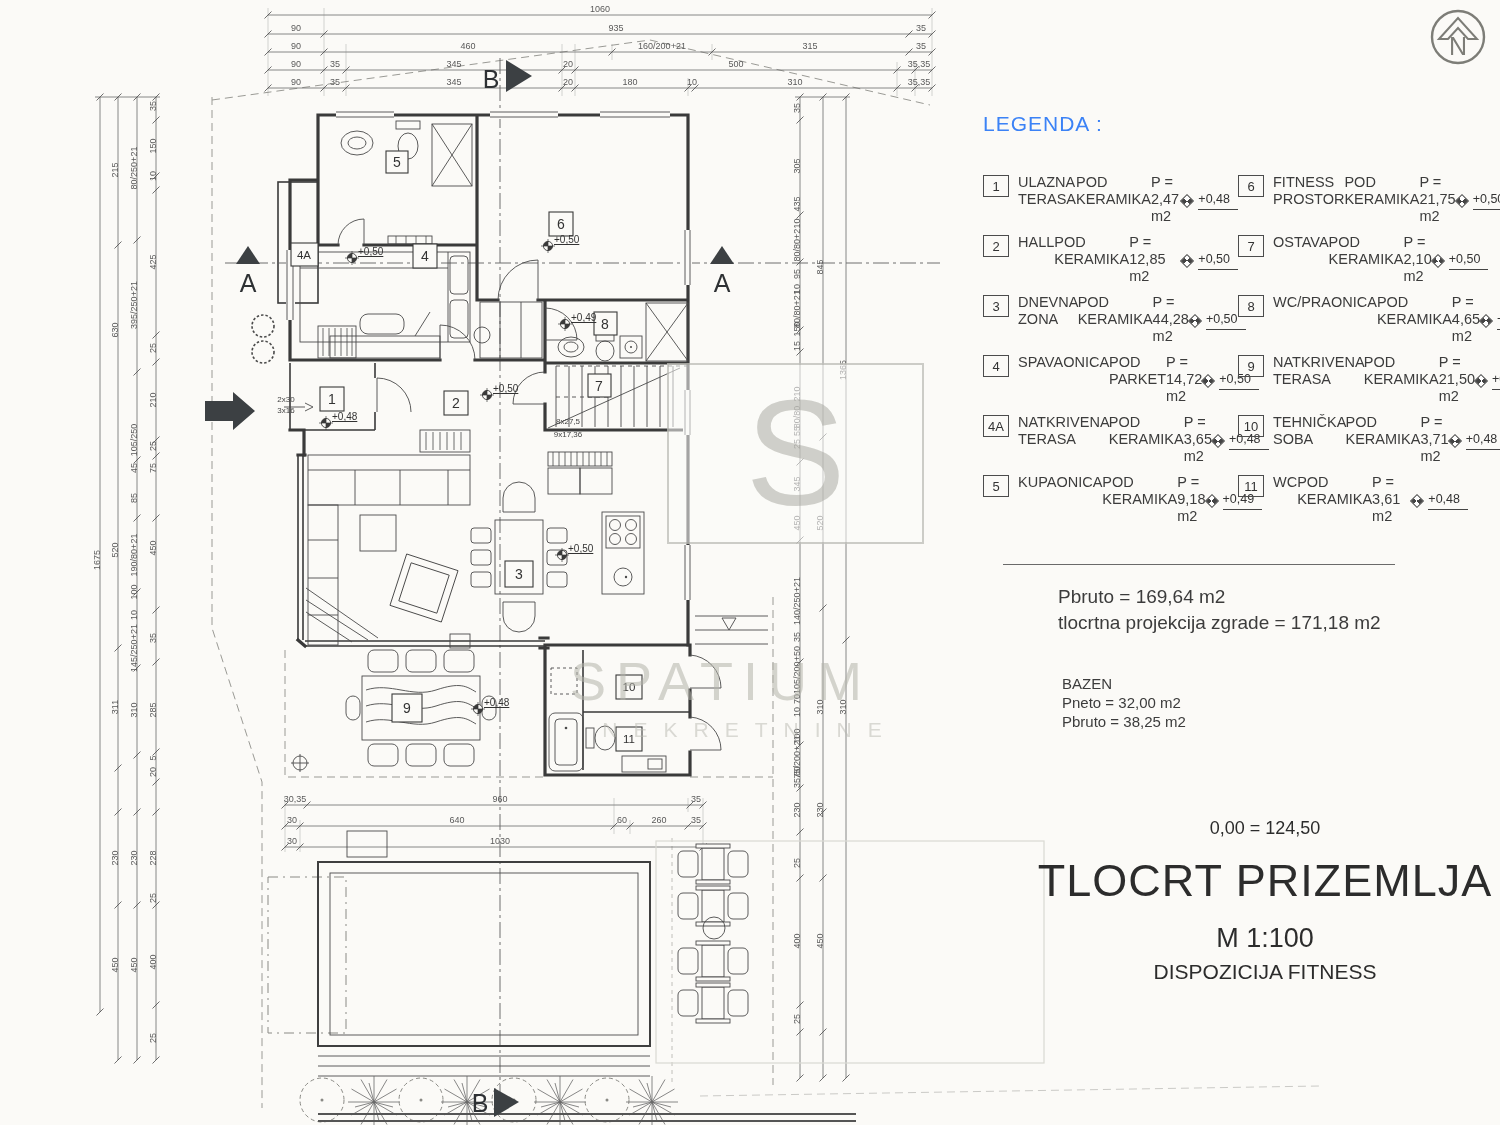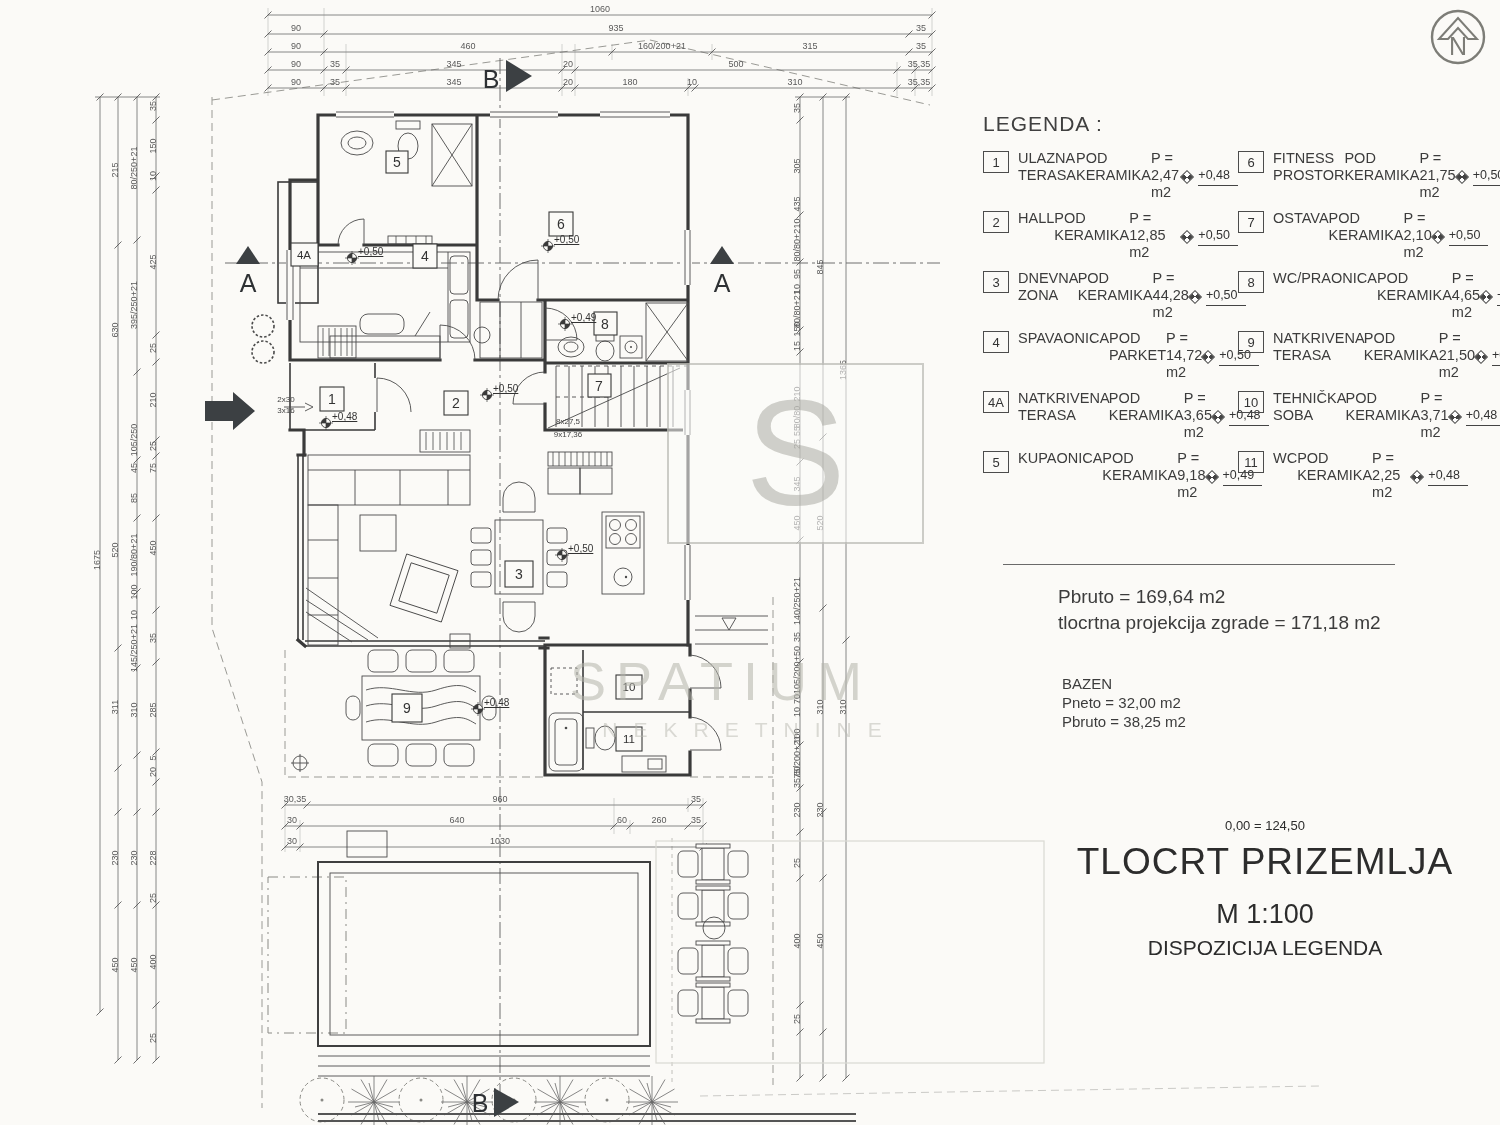--- a/index.html
+++ b/index.html
@@ -19,39 +19,39 @@
   .tf{stroke:#4a4a4a;stroke-width:0.9;fill:#fbfaf7;}
   .d{stroke:#6a6a6a;stroke-width:0.8;fill:none;}
   .dl{stroke:#8a8a8a;stroke-width:0.6;fill:none;opacity:.6;}
   .dd{stroke:#9a9a95;stroke-width:1;stroke-dasharray:8 5;fill:none;}
   .cl{stroke:#6f6f6f;stroke-width:1;stroke-dasharray:16 4 3 4;fill:none;}
   .hz{stroke:#4a4a4a;stroke-width:0.8;}
   .dk{fill:#3c4043;}
   .wbox{fill:#fbfaf7;stroke:#3a3a3a;stroke-width:1.1;}
   
   .legend{position:absolute;left:983px;top:112px;width:485px;}
-  .lg-title{font-size:21px;letter-spacing:1px;color:#404040;margin-bottom:14px;}
+  .lg-title{font-size:21px;letter-spacing:1px;color:#3b82f6;margin-bottom:38px;}
   .lg-cols{display:flex;}
   .lg-col1{width:255px;}
   .lg-col2{width:230px;}
   .lg-item{display:flex;margin-bottom:9px;}
   .lg-num{min-width:20px;height:20px;border:1.5px solid #4c4c4c;display:flex;align-items:center;
           justify-content:center;font-size:13px;color:#333;margin-right:9px;margin-top:1px;padding:0 2px;}
   .lg-body{display:flex;flex-direction:row;font-size:14.5px;line-height:17px;color:#3c3c3c;}
   .lg-elev-row{display:flex;align-items:center;margin-top:2px;}
   .lvl{display:inline-block;width:8px;height:8px;border:1px solid #444;margin:0 6px 0 1px;
        transform:rotate(45deg);
        background:conic-gradient(#444 0 25%,#fff 25% 50%,#444 50% 75%,#fff 75%);}
   .lg-elev{font-size:12.5px;color:#333;border-bottom:1px solid #444;padding:0 8px 1px 0;}
   .lg-rule{position:absolute;left:20px;top:452px;width:392px;border-top:1.5px solid #6a6a6a;}
   .totals{position:absolute;left:1058px;top:584px;font-size:19px;line-height:26px;color:#3c3c3c;}
   .bazen{position:absolute;left:1062px;top:674px;font-size:15px;line-height:19px;color:#3c3c3c;}
   .titleblock{position:absolute;left:1030px;top:818px;width:470px;text-align:center;color:#2c2c2c;}
-  .tb-level{font-size:13px;margin-bottom:8px;}
-  .tb-title{font-size:37px;letter-spacing:1px;}
+  .tb-level{font-size:18px;margin-bottom:16px;}
+  .tb-title{font-size:45px;letter-spacing:1px;}
   .tb-scale{font-size:27px;margin-top:16px;}
   .tb-sub{font-size:21px;margin-top:6px;}
   
   .wm{pointer-events:none;}
   .wm-box{position:absolute;left:667px;top:363px;width:253px;height:177px;
           border:2.5px solid rgba(158,158,150,.5);background:rgba(252,252,249,.55);
           display:flex;align-items:center;justify-content:center;
           font-size:150px;color:rgba(163,163,155,.5);}
   .wm-l1{position:absolute;left:570px;top:650px;width:360px;text-align:left;
          font-size:54px;letter-spacing:10px;color:rgba(178,178,170,.55);}
@@ -654,21 +654,21 @@
                 <span class="lg-elev">+0,48</span>
               </span>
           </span>
         </div>
 
         <div class="lg-item">
           <span class="lg-num">11</span>
           <span class="lg-body">
             <span>WC</span>
             <span>POD KERAMIKA</span>
-            <span>P = 2,25 m2</span>
+            <span>P = 3,61 m2</span>
             <span class="lg-elev-row">
                 <i class="lvl"></i>
                 <span class="lg-elev">+0,48</span>
               </span>
           </span>
         </div>
       </div>
   </div>
   <div class="lg-rule"></div>
 </div>
@@ -681,21 +681,21 @@
 <div class="bazen">
   <div>BAZEN</div>
   <div>Pneto = 32,00 m2</div>
   <div>Pbruto = 38,25 m2</div>
 </div>
 
 <div class="titleblock">
   <div class="tb-level">0,00 = 124,50</div>
   <div class="tb-title">TLOCRT PRIZEMLJA</div>
   <div class="tb-scale">M 1:100</div>
-  <div class="tb-sub">DISPOZICIJA LEGENDA</div>
+  <div class="tb-sub">DISPOZICIJA FITNESS</div>
 </div>
 
 <svg class="logo" width="66" height="66" viewBox="0 0 66 66">
   <circle cx="33" cy="32" r="26" fill="none" stroke="#7d7d77" stroke-width="2.4"></circle>
   <path d="M14,34 L33,13 L52,34 L43,34 L33,23 L23,34 Z" fill="none" stroke="#7d7d77" stroke-width="2"></path>
   <text x="33" y="50" text-anchor="middle" font-size="25" fill="#7d7d77" font-family="Liberation Sans, sans-serif">N</text>
 </svg>
 
 </div>
 

